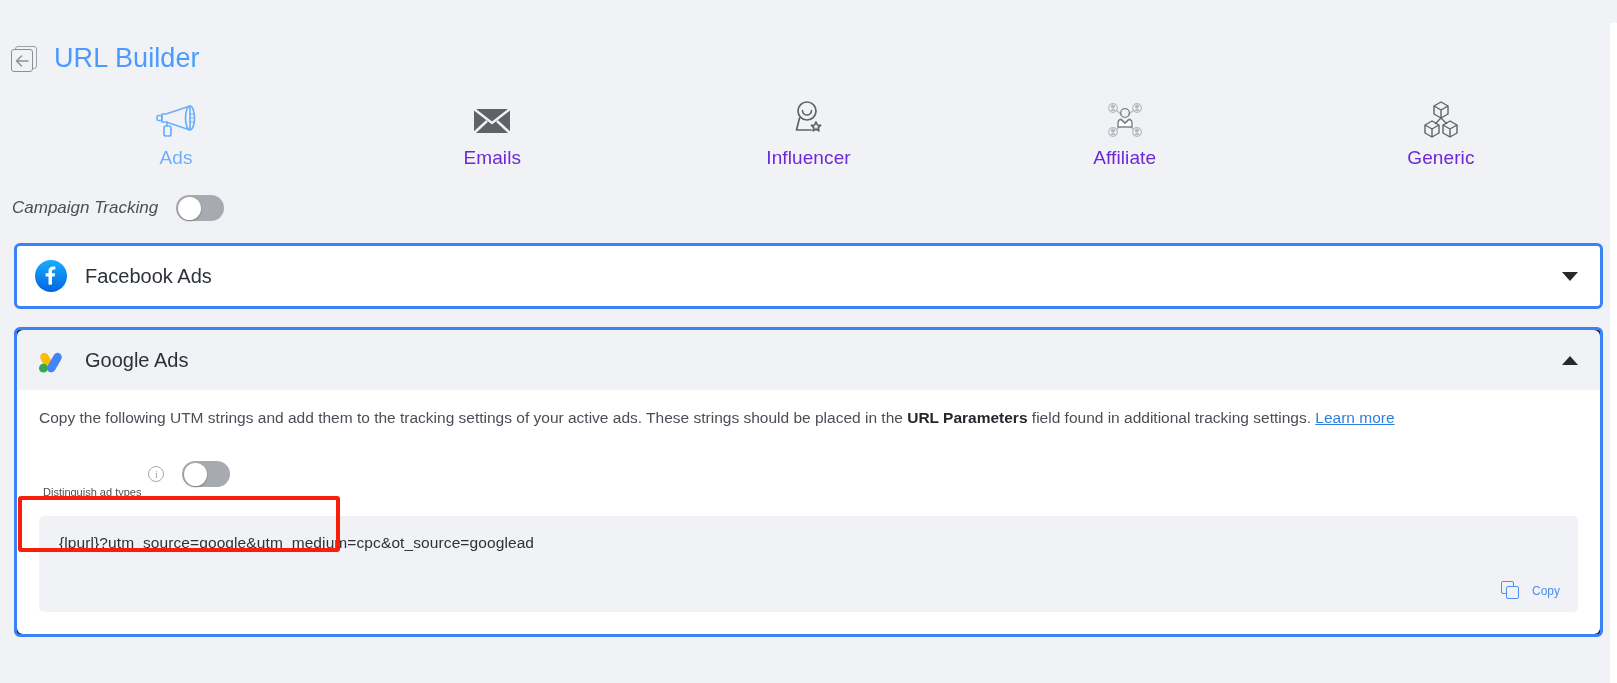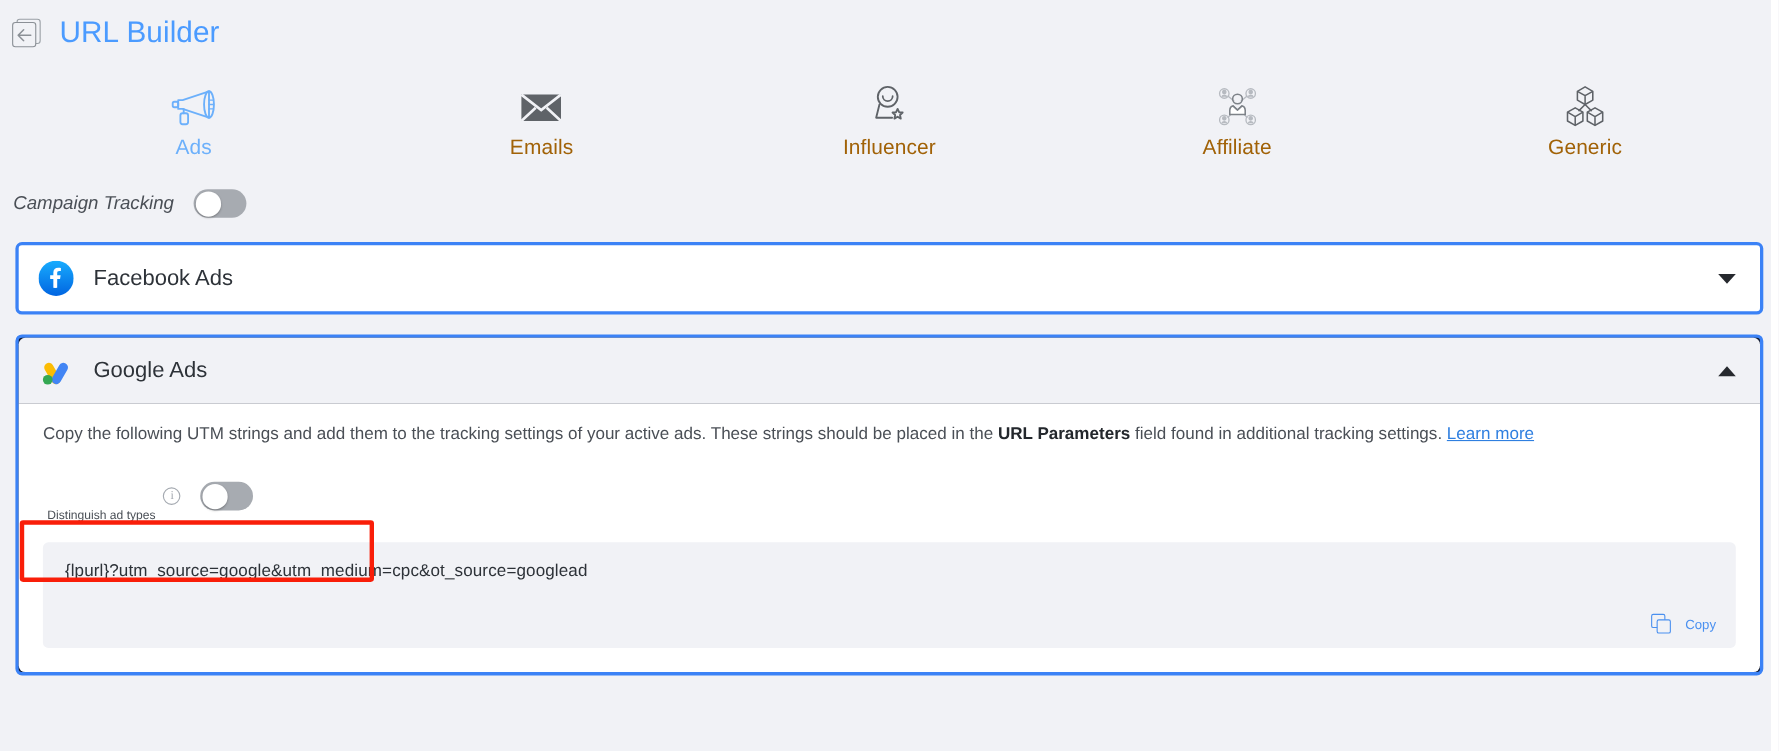--- a/index.html
+++ b/index.html
@@ -12,22 +12,24 @@
   }
   .page {
     position: relative;
     width: 1617px; height: 683px;
     background: #f1f2f6;
   }
 
   
   .header {
     display: flex;
+    align-items: center;
     padding: 14px 0 0 10px;
     height: 56px;
+    margin-top: 23px;
   }
   .back-btn {
     width: 30px; height: 30px;
     position: relative;
     cursor: pointer;
     flex: 0 0 auto;
   }
   .back-btn .card-back {
     position: absolute; left: 5px; top: 3px;
     width: 22px; height: 23px;
@@ -65,21 +67,21 @@
     cursor: pointer;
     padding-top: 10px;
   }
   .tab .tab-icon {
     height: 42px;
     display: flex; align-items: flex-end; justify-content: center;
     margin-bottom: 8px;
   }
   .tab .tab-label {
     font-size: 19px;
-    color: #a16207;
+    color: #6d28d9;
     letter-spacing: .1px;
   }
   .tab.active .tab-label { color: #6cb0fb; }
 
   
   .campaign-row {
     display: flex;
     align-items: center;
     margin: 22px 0 0 12px;
     height: 34px;

